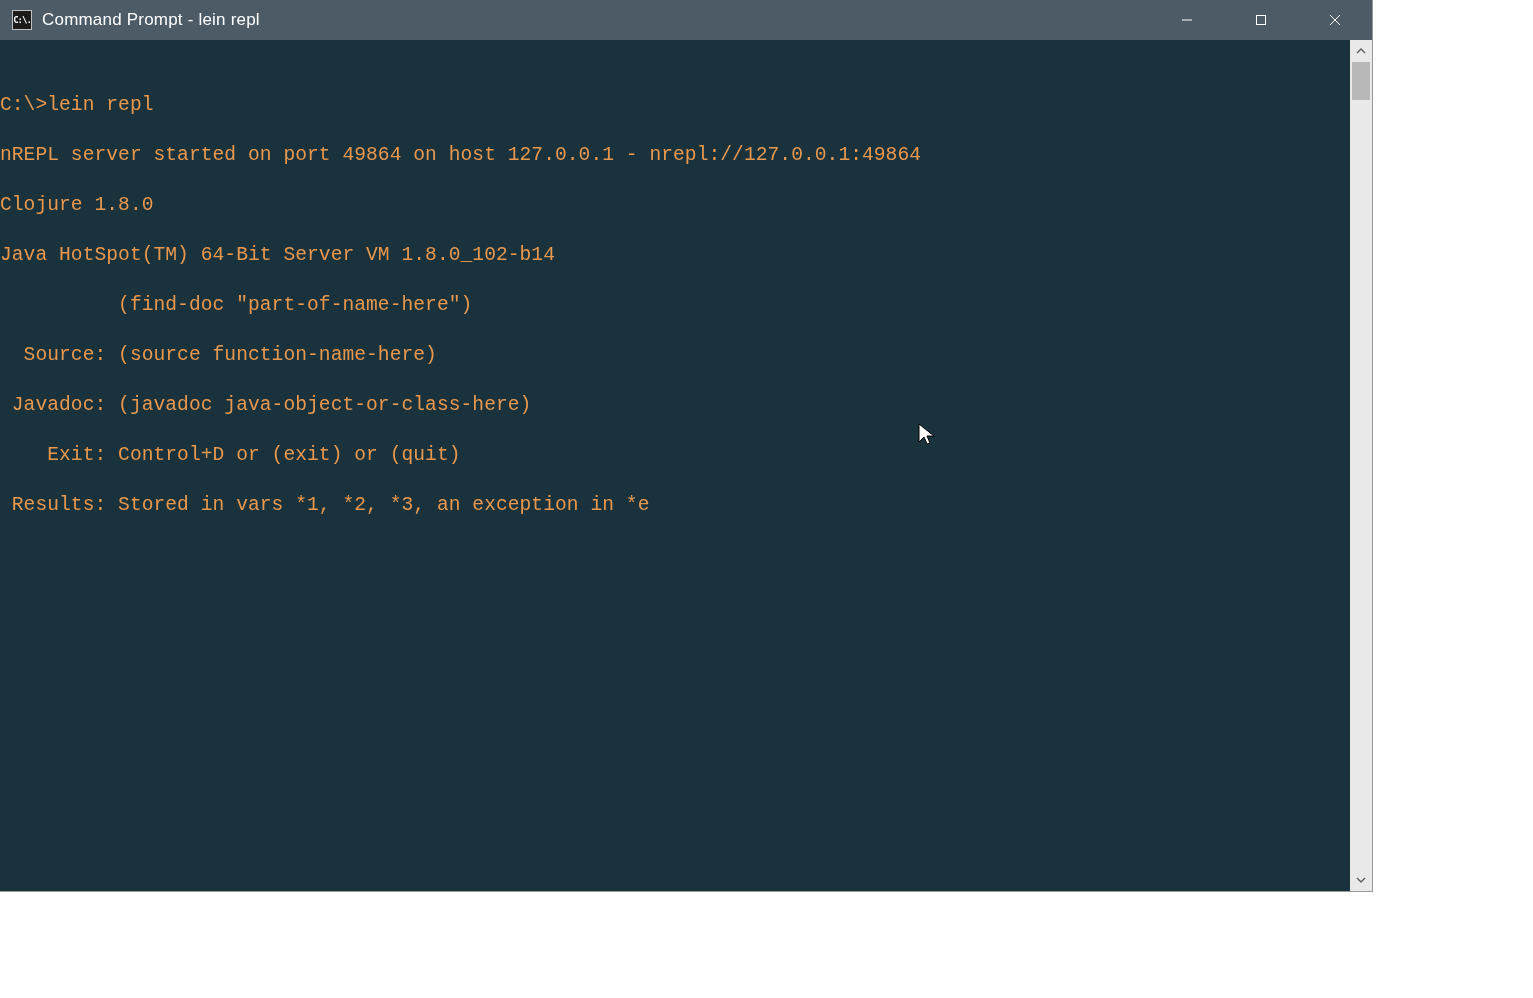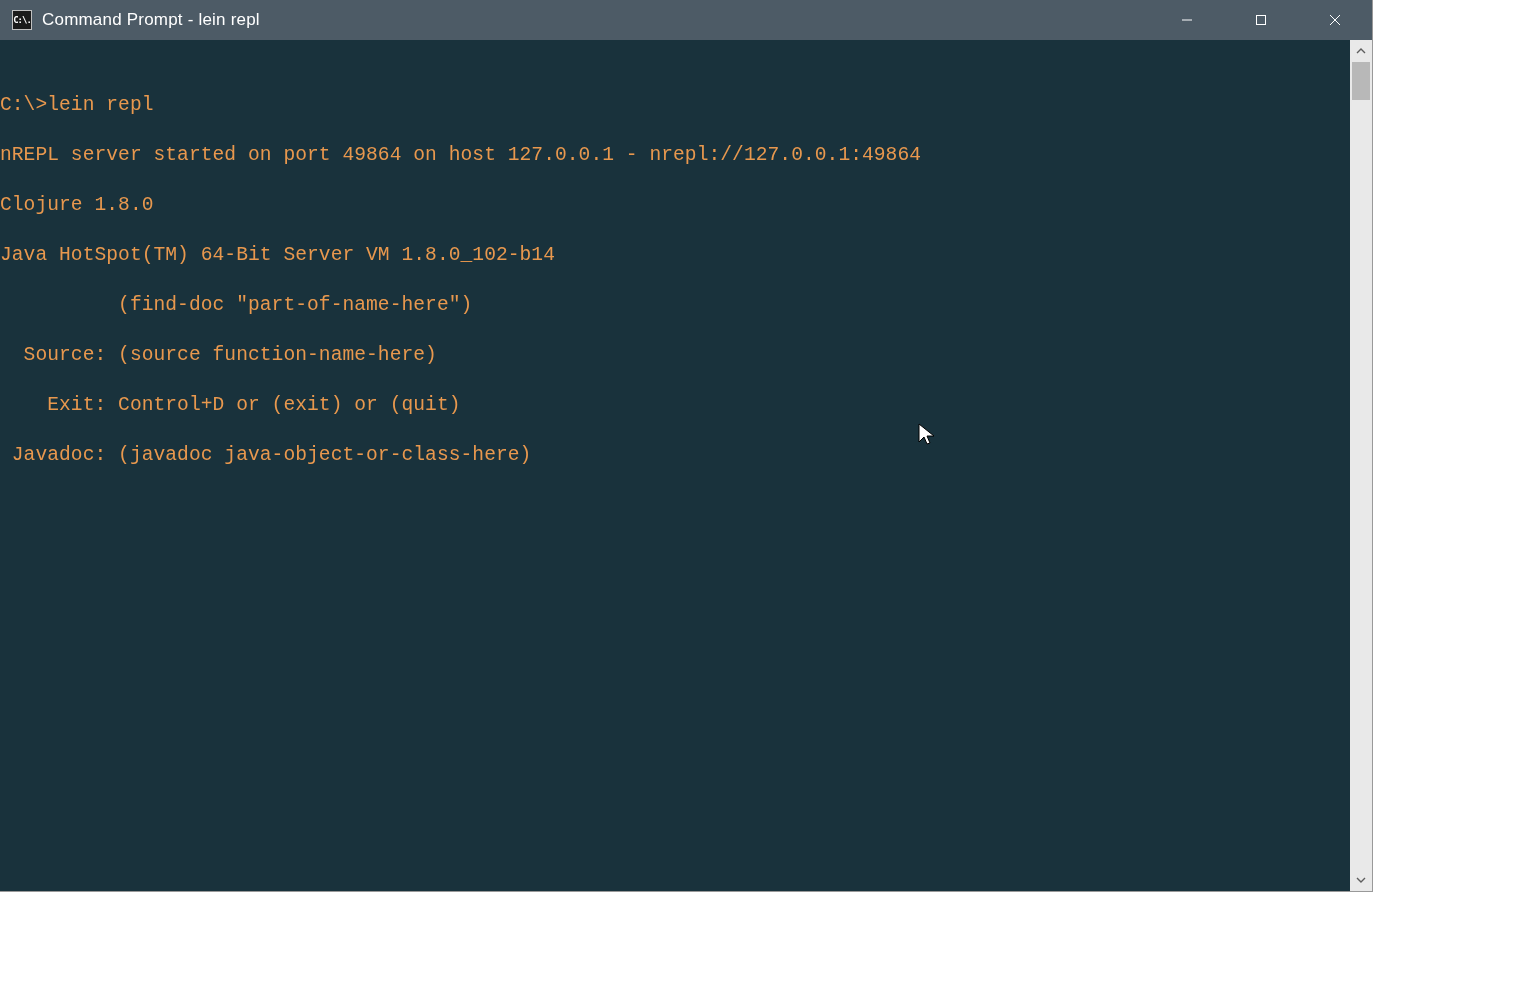--- a/index.html
+++ b/index.html
@@ -173,22 +173,23 @@
   </div>
 
   <div class="client">
     <div class="terminal">
 <span class="line">C:\&gt;lein repl</span>
 <span class="line">nREPL server started on port 49864 on host 127.0.0.1 - nrepl://127.0.0.1:49864</span>
 <span class="line">Clojure 1.8.0</span>
 <span class="line">Java HotSpot(TM) 64-Bit Server VM 1.8.0_102-b14</span>
 <span class="line">          (find-doc "part-of-name-here")</span>
 <span class="line">  Source: (source function-name-here)</span>
+<span class="line"> Javadoc: (javadoc java-object-or-class-here)</span>
 <span class="line">    Exit: Control+D or (exit) or (quit)</span>
-<span class="line"> Javadoc: (javadoc java-object-or-class-here)</span>
+<span class="line"> Results: Stored in vars *1, *2, *3, an exception in *e</span>
 <span class="line"></span>
     </div>
 
     <div class="vscroll">
       <div class="arrow">
         <svg width="10" height="10" viewBox="0 0 10 10">
           <polyline points="1,7 5,3 9,7" stroke="#5e5e5e" stroke-width="1.4" fill="none"></polyline>
         </svg>
       </div>
       <div class="track">

